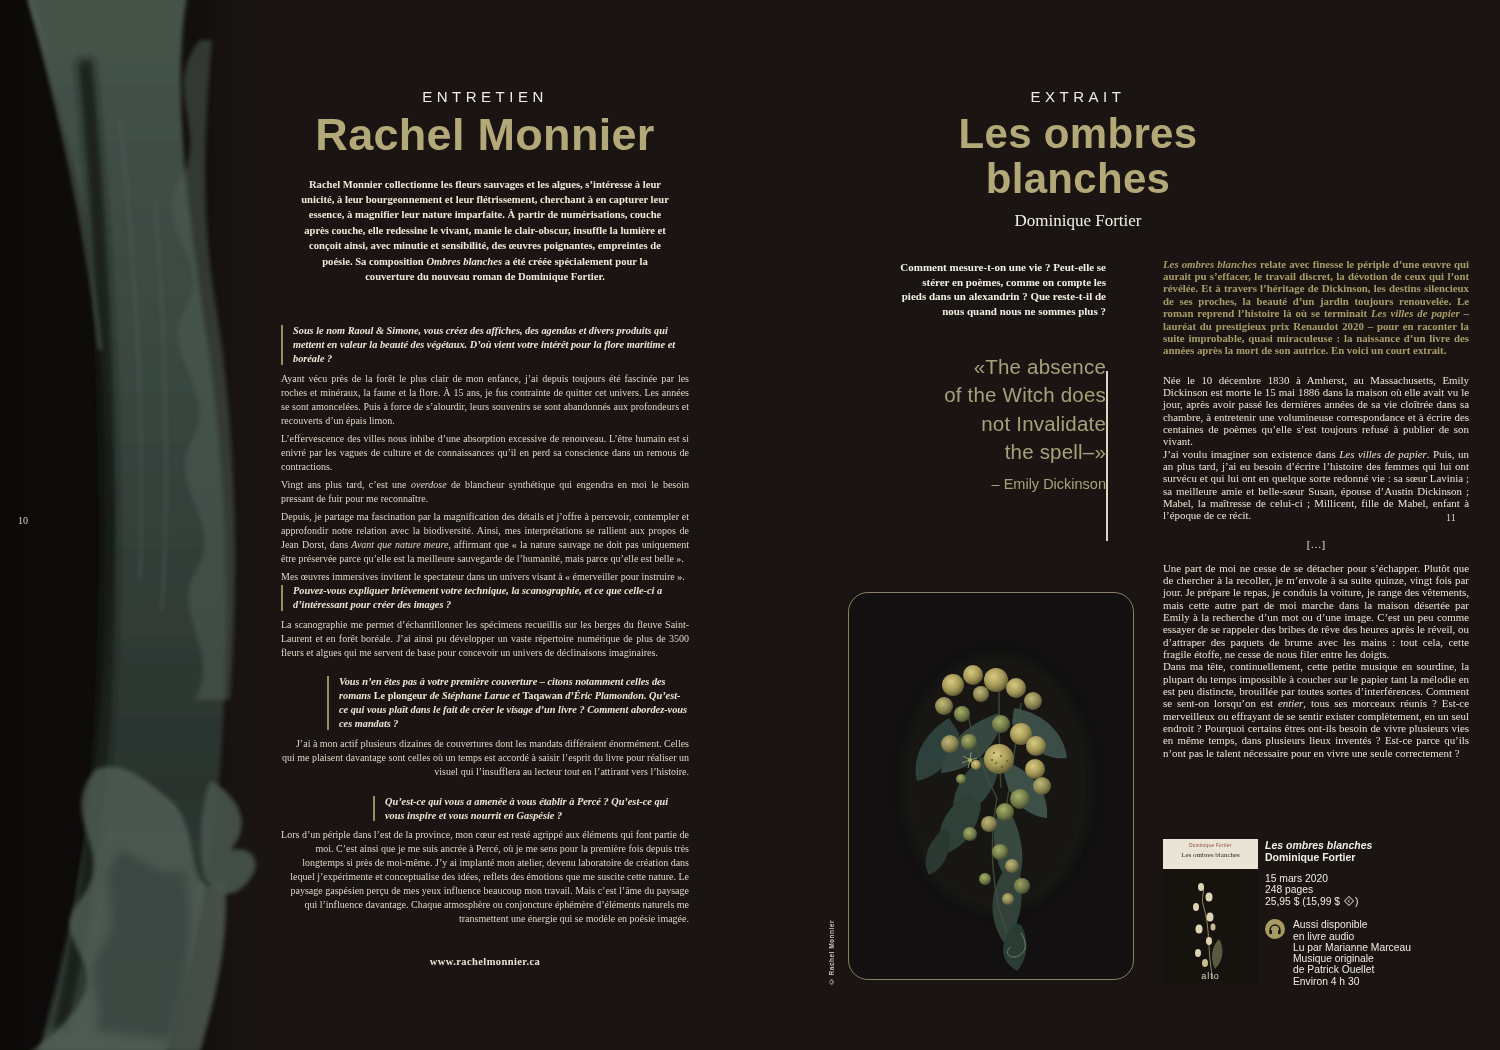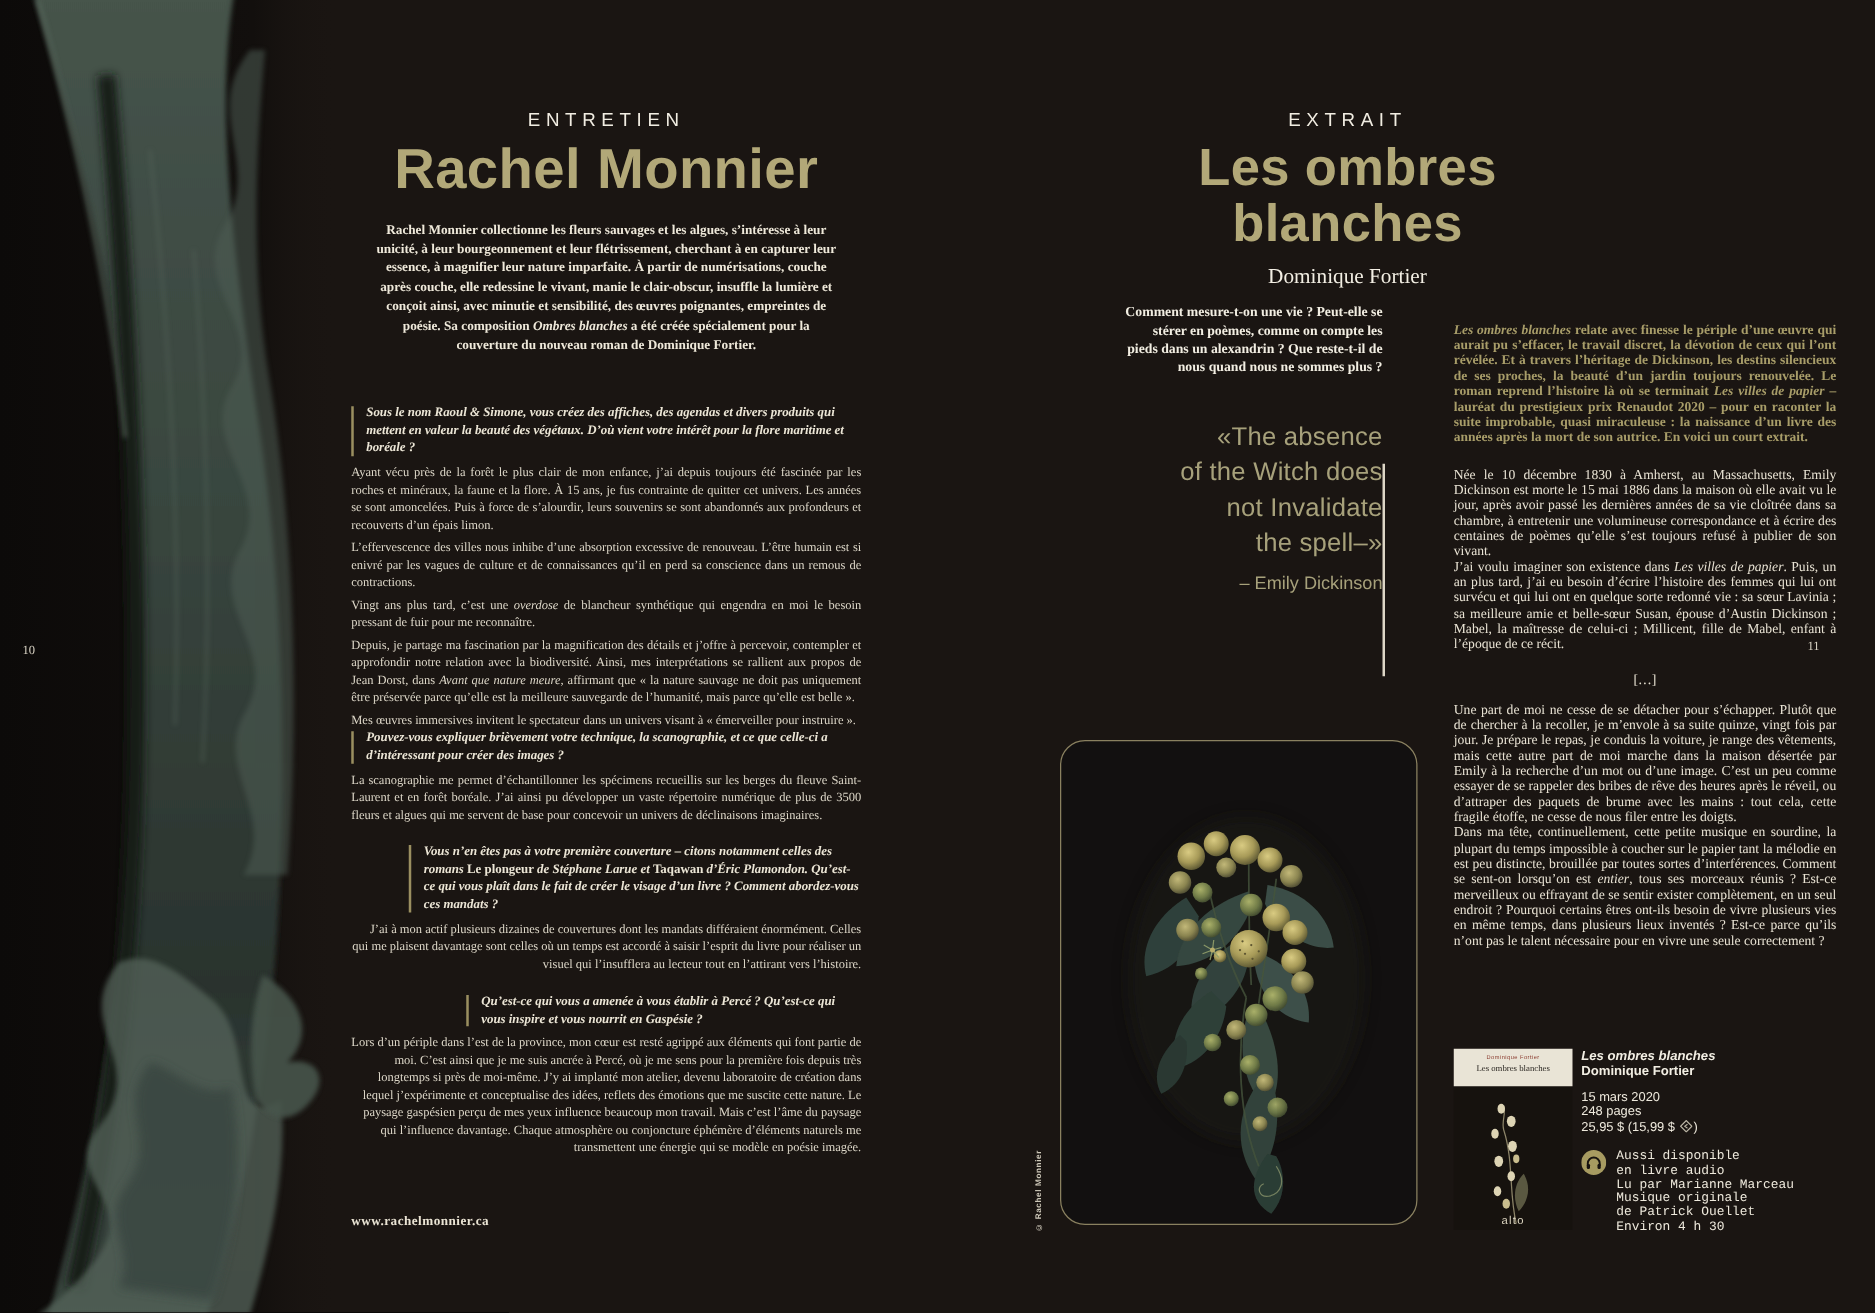--- a/index.html
+++ b/index.html
@@ -22,28 +22,28 @@
   .q{position:relative;padding-left:12px;font-weight:700;font-style:italic;font-size:10.3px;
      line-height:13.9px;color:#ece6d6;text-align:left;}
   .qbar{position:absolute;left:0;top:1px;bottom:1px;width:2px;background:#9a8f60;}
   .q1{margin-top:40px;}
   .q2{}
   .q3{margin:15px 0 0 46px;}
   .q4{margin:16px 0 0 92px;}
   .a{margin:6px 0 0;font-size:10px;line-height:14px;color:#ded8c9;text-align:justify;}
   .a + .a{margin-top:4px;}
   .ar{text-align:right;}
-  .website{margin-top:46px;text-align:left;font-weight:700;font-size:10.5px;
+  .website{margin-top:30px;text-align:center;font-weight:700;font-size:10.5px;
            letter-spacing:.4px;color:#eae4d4;cursor:pointer;}
   
   .rp-header{position:absolute;left:866px;top:88px;width:424px;text-align:center;}
   .rp-header .big-title{font-size:42px;}
   .rp-author{margin-top:9px;font-size:17px;color:#f3efe4;font-family:"Liberation Serif",serif;}
   
-  .colL{position:absolute;left:900px;top:232px;width:206px;}
+  .colL{position:absolute;left:900px;top:249px;width:206px;}
   .lede{font-weight:700;font-size:11px;line-height:14.7px;color:#f2eee2;text-align:right;}
   .quote{margin-top:34px;font-family:"Liberation Sans",sans-serif;font-size:20.5px;
          line-height:28.5px;color:#a7a17b;text-align:right;letter-spacing:.2px;}
   .quote span{display:block;}
   .quote-attr{margin-top:9px;font-family:"Liberation Sans",sans-serif;font-size:14.5px;
          color:#a7a17b;text-align:right;}
   .divider{position:absolute;left:1106px;top:371px;width:2px;height:170px;background:#ddd6c6;}
   .colR{position:absolute;left:1163px;top:247px;width:306px;}
   .gold{font-weight:700;font-size:10.8px;line-height:12.35px;color:#a89d69;text-align:justify;}
   .bp{margin:0 0 0;font-size:10.9px;line-height:12.35px;color:#e9e3d4;text-align:justify;}
@@ -62,21 +62,21 @@
   .cover-title{margin-top:3px;font-size:7px;color:#2b2722;font-family:"Liberation Serif",serif;}
   .cover-body{position:relative;height:115px;}
   .cover-pub{position:absolute;bottom:3px;left:0;width:100%;text-align:center;font-size:9px;
        letter-spacing:1px;color:#ded7c2;font-family:Liberation Sans, sans-serif;}
   .binfo{position:absolute;left:1265px;top:839px;width:205px;font-family:"Liberation Sans",sans-serif;}
   .bt{font-weight:700;font-style:italic;font-size:10.5px;line-height:12px;color:#f2eee3;}
   .ba{font-weight:700;font-size:10.5px;line-height:12px;color:#f2eee3;}
   .bmeta{margin-top:10px;font-size:10.3px;line-height:11.4px;color:#eee9dc;}
   .priceline{white-space:nowrap;}
   .ebook-ic{display:inline-block;vertical-align:-1px;margin:0 1px;}
-  .audio{margin-top:12px;display:flex;gap:8px;font-family:Liberation Mono, monospace;}
+  .audio{margin-top:12px;display:flex;gap:8px;}
   .hp{flex:none;width:20px;height:20px;}
   .audio-lines{font-size:10.3px;line-height:11.3px;color:#eee9dc;}
 </style>
 </head>
 <body>
 
 <div class="canvas">
 
   <svg class="kelp" width="270" height="1050" viewBox="0 0 270 1050">
     <defs>

